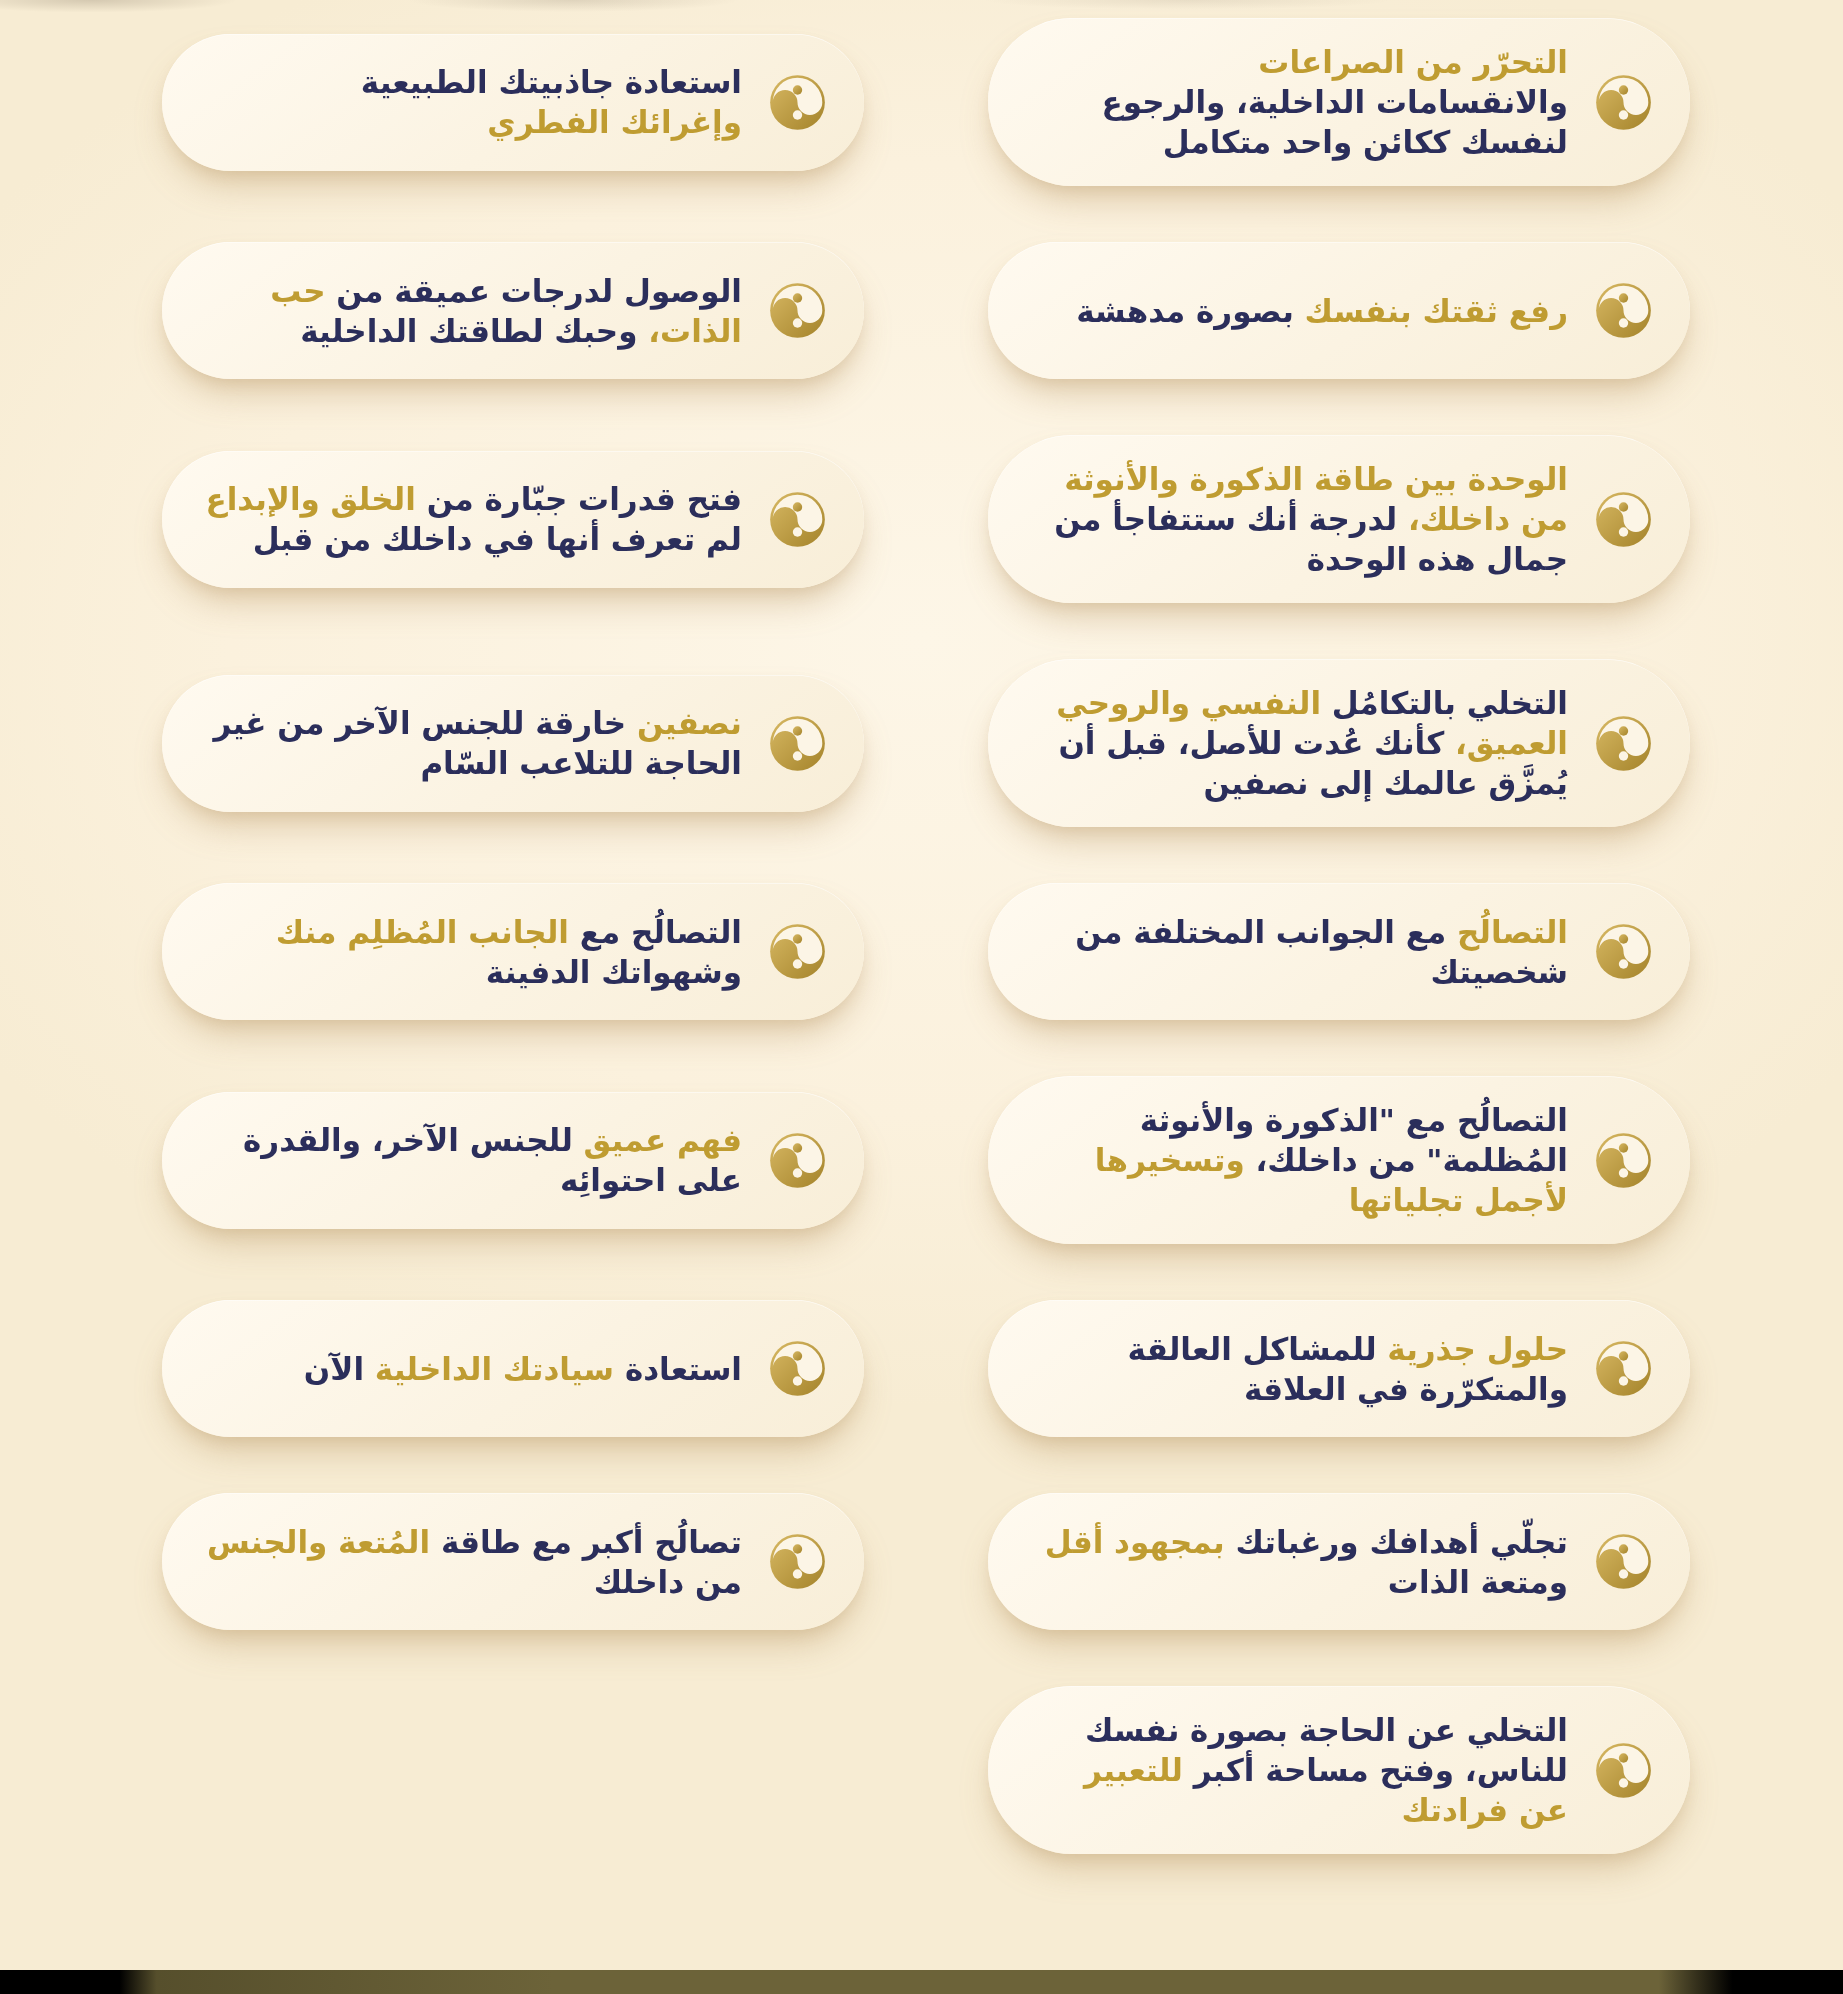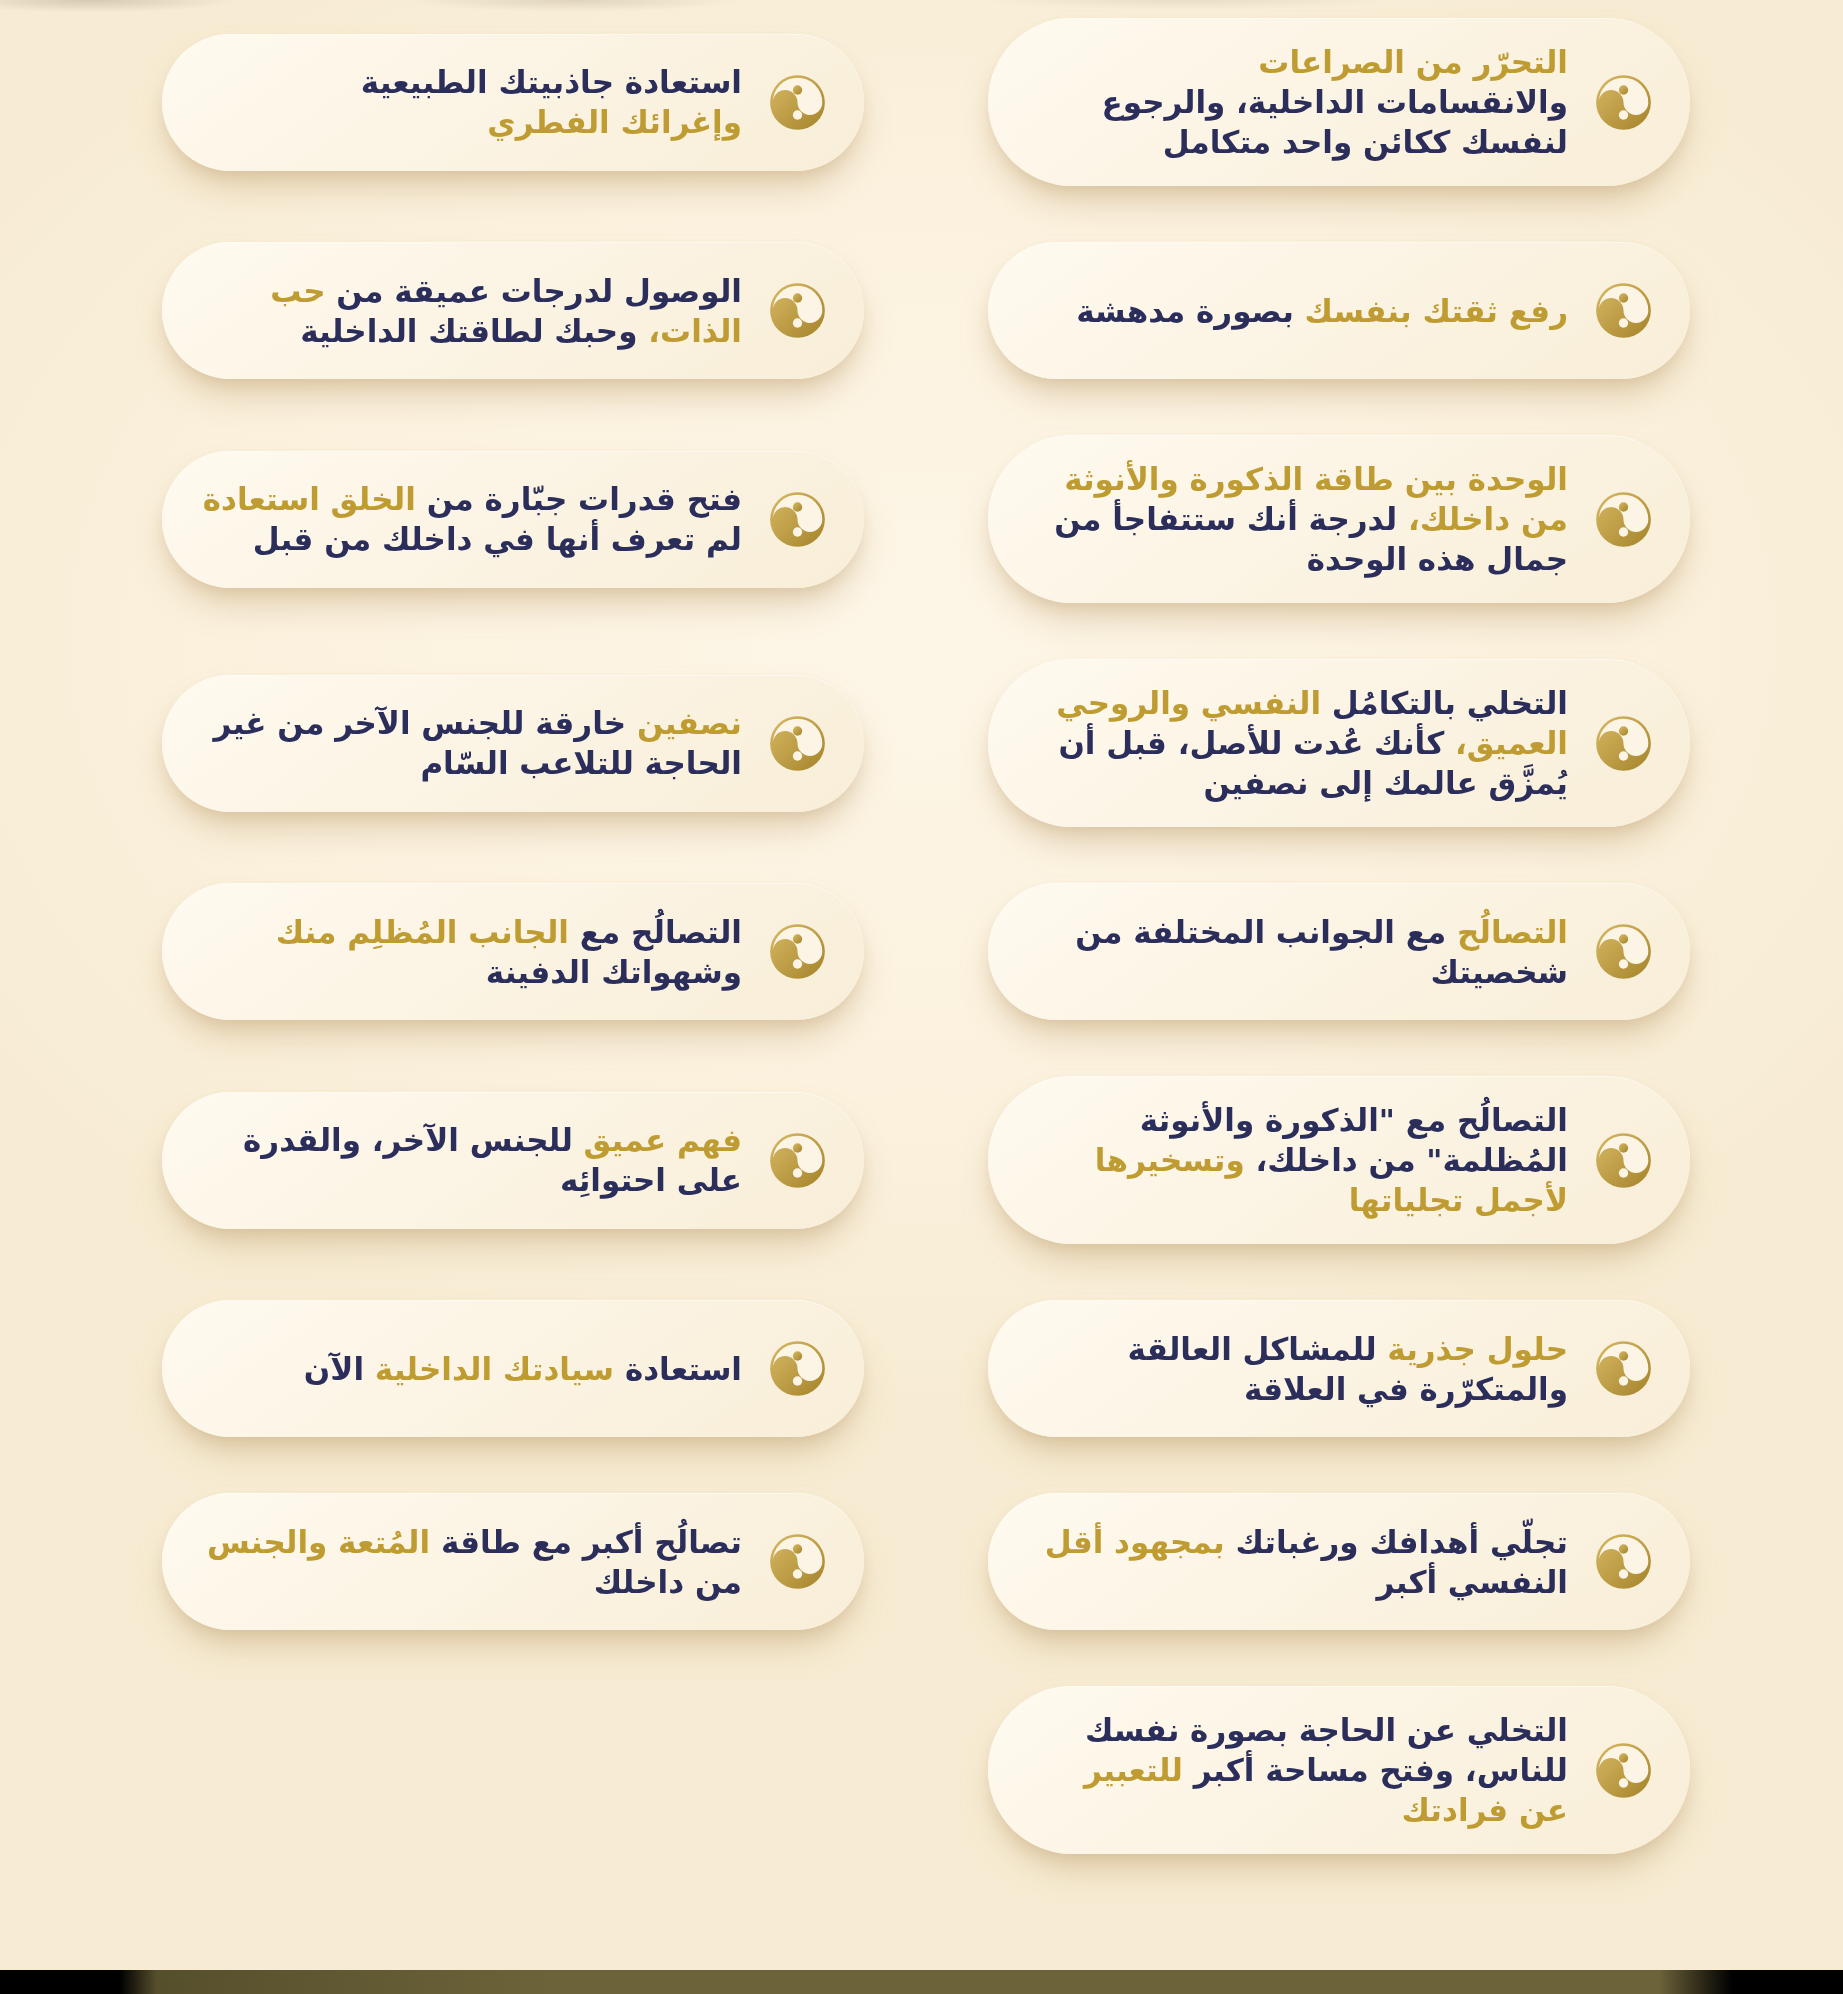--- a/index.html
+++ b/index.html
@@ -142,21 +142,21 @@
 
   <div class="card">
     <span class="icon">
       <svg viewBox="0 0 100 100" aria-hidden="true">
         <circle cx="50" cy="50" r="48" fill="url(#gold-grad)"></circle>
         <path d="M6.5 50 A43.5 43.5 0 0 1 93.5 50 A21.75 21.75 0 0 1 50 50 A21.75 21.75 0 0 0 6.5 50 Z" fill="#fcf5e6"></path>
         <circle cx="50" cy="28" r="8.2" fill="url(#gold-grad)"></circle>
         <circle cx="50" cy="72" r="8.2" fill="#fcf5e6"></circle>
       </svg>
     </span>
-    <p class="txt"><span class="t-navy">فتح قدرات جبّارة من</span> <span class="t-gold">الخلق استعادة</span> <span class="t-navy">لم تعرف أنها في داخلك من قبل</span> </p>
+    <p class="txt"><span class="t-navy">فتح قدرات جبّارة من</span> <span class="t-gold">الخلق والإبداع</span> <span class="t-navy">لم تعرف أنها في داخلك من قبل</span> </p>
   </div>
 
   <div class="card">
     <span class="icon">
       <svg viewBox="0 0 100 100" aria-hidden="true">
         <circle cx="50" cy="50" r="48" fill="url(#gold-grad)"></circle>
         <path d="M6.5 50 A43.5 43.5 0 0 1 93.5 50 A21.75 21.75 0 0 1 50 50 A21.75 21.75 0 0 0 6.5 50 Z" fill="#fcf5e6"></path>
         <circle cx="50" cy="28" r="8.2" fill="url(#gold-grad)"></circle>
         <circle cx="50" cy="72" r="8.2" fill="#fcf5e6"></circle>
       </svg>
@@ -251,21 +251,21 @@
 
   <div class="card">
     <span class="icon">
       <svg viewBox="0 0 100 100" aria-hidden="true">
         <circle cx="50" cy="50" r="48" fill="url(#gold-grad)"></circle>
         <path d="M6.5 50 A43.5 43.5 0 0 1 93.5 50 A21.75 21.75 0 0 1 50 50 A21.75 21.75 0 0 0 6.5 50 Z" fill="#fcf5e6"></path>
         <circle cx="50" cy="28" r="8.2" fill="url(#gold-grad)"></circle>
         <circle cx="50" cy="72" r="8.2" fill="#fcf5e6"></circle>
       </svg>
     </span>
-    <p class="txt"><span class="t-navy">تجلّي أهدافك ورغباتك</span> <span class="t-gold">بمجهود أقل</span> <span class="t-navy">النفسي أكبر</span> </p>
+    <p class="txt"><span class="t-navy">تجلّي أهدافك ورغباتك</span> <span class="t-gold">بمجهود أقل</span> <span class="t-navy">ومتعة الذات</span> </p>
   </div>
 
   <div class="card">
     <span class="icon">
       <svg viewBox="0 0 100 100" aria-hidden="true">
         <circle cx="50" cy="50" r="48" fill="url(#gold-grad)"></circle>
         <path d="M6.5 50 A43.5 43.5 0 0 1 93.5 50 A21.75 21.75 0 0 1 50 50 A21.75 21.75 0 0 0 6.5 50 Z" fill="#fcf5e6"></path>
         <circle cx="50" cy="28" r="8.2" fill="url(#gold-grad)"></circle>
         <circle cx="50" cy="72" r="8.2" fill="#fcf5e6"></circle>
       </svg>

